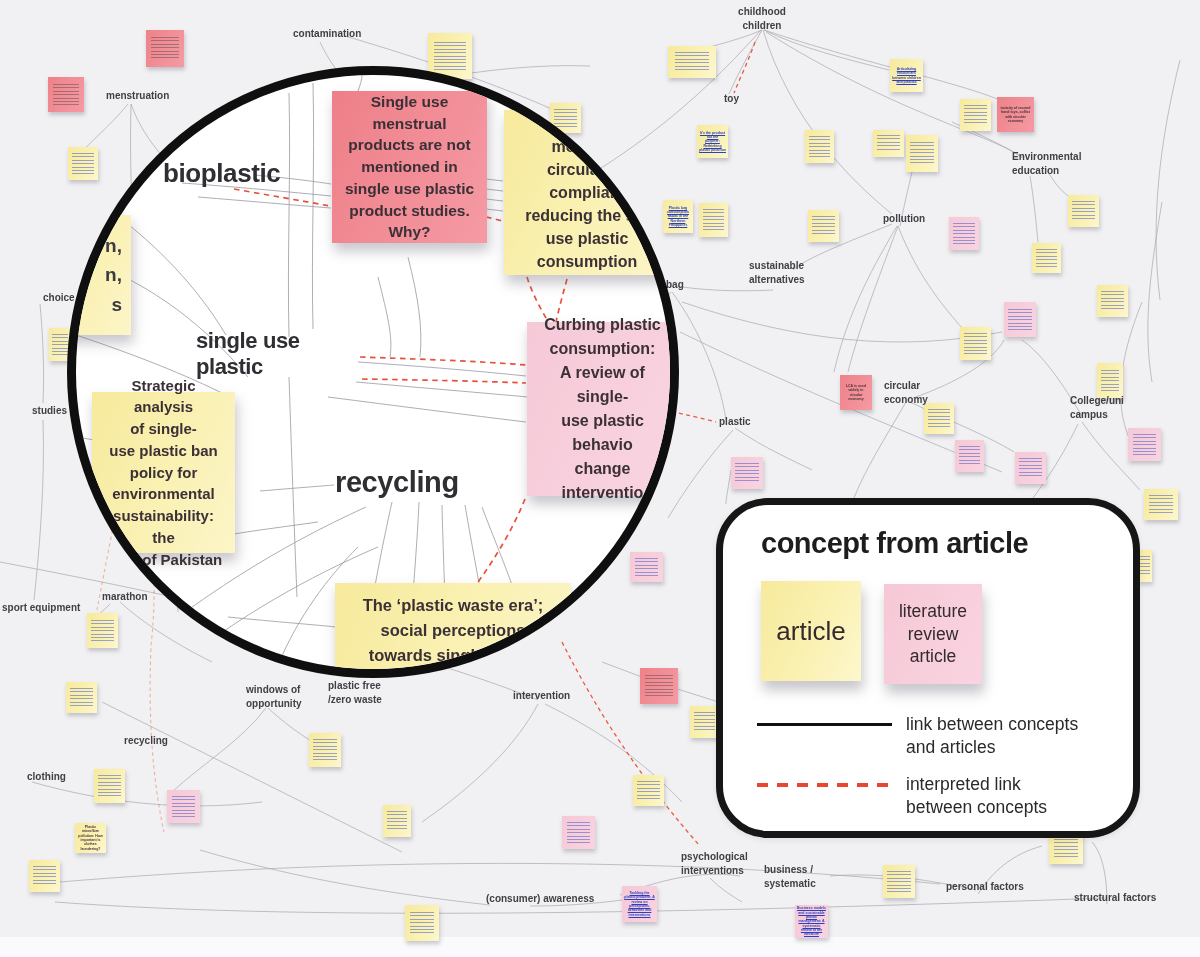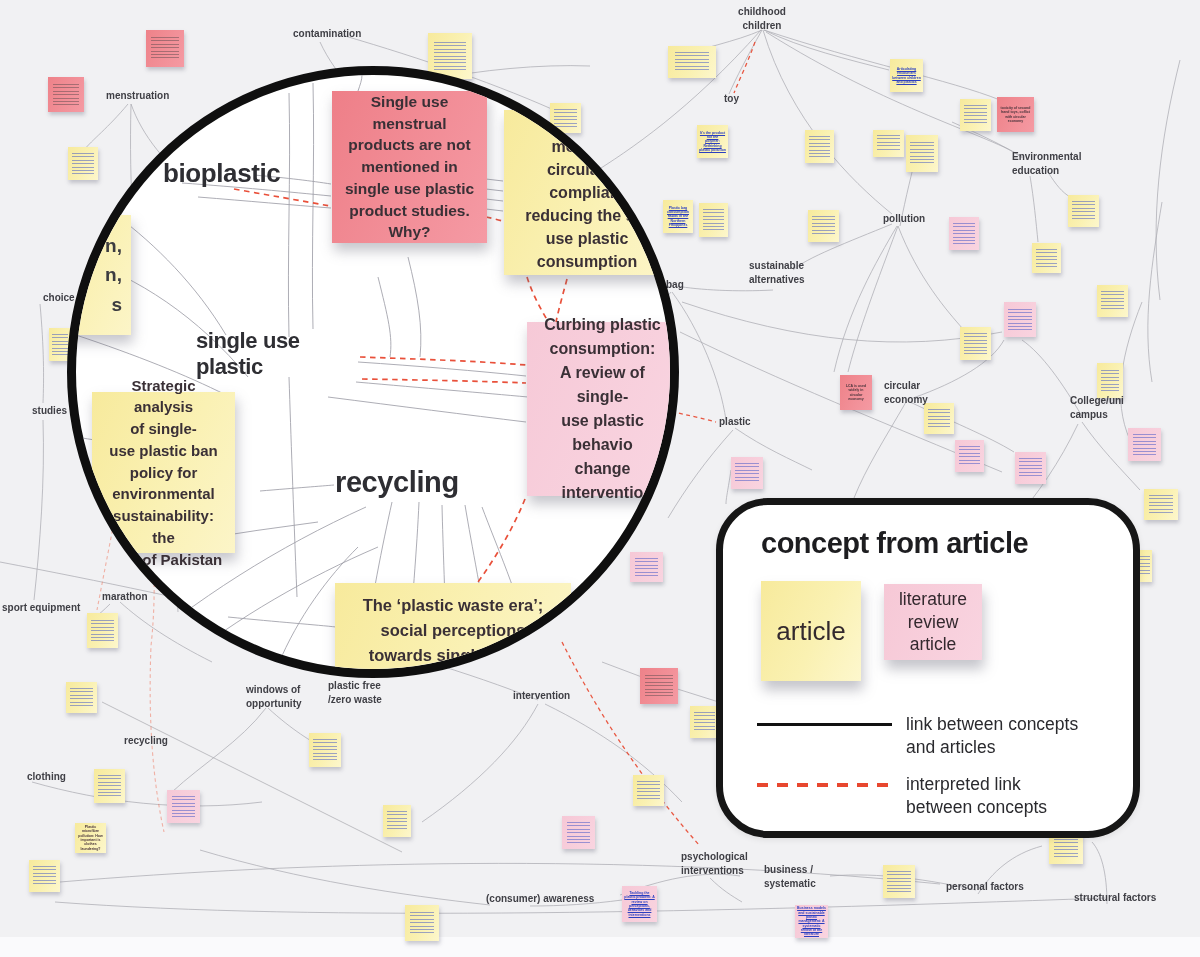--- a/index.html
+++ b/index.html
@@ -37,21 +37,21 @@
   .bn-y{background:linear-gradient(115deg,#f7ea9c,#faf1b4 55%,#fcf5c8);}
   .bn-p{background:linear-gradient(115deg,#f6c9d7,#f9d5e1);}
   .bn-r{background:linear-gradient(115deg,#ee7f88,#f59aa4);}
   .partialnote{justify-content:flex-end;align-items:center;text-align:right;font-size:19px;line-height:1.55;color:#3c3c40;}
 
   
   .legend{position:absolute;left:716px;top:498px;width:410px;height:326px;border:7px solid #161616;border-radius:52px;background:#fff;z-index:8;box-shadow:0 2px 6px rgba(0,0,0,.08);}
   .legend-title{position:absolute;left:38px;top:22px;font-size:29px;font-weight:800;color:#1d1d20;letter-spacing:-0.5px;}
   .lnote{position:absolute;box-shadow:2px 9px 12px rgba(110,110,125,.4);display:flex;align-items:center;justify-content:center;text-align:center;font-weight:400;color:#33292e;white-space:pre-line;}
   .lnote1{left:38px;top:76px;width:100px;height:100px;font-size:26px;}
-  .lnote2{left:161px;top:79px;width:98px;height:76px;font-size:17.5px;line-height:1.3;}
+  .lnote2{left:161px;top:79px;width:98px;height:100px;font-size:17.5px;line-height:1.3;}
   .lnote3{left:284px;top:76px;width:99px;height:101px;font-size:17px;line-height:1.3;font-weight:700;color:#3a2b31;}
   .lrow{position:absolute;left:34px;display:flex;align-items:flex-start;}
   .lrow .sample{width:135px;flex:0 0 135px;margin-top:10px;}
   .solidline{height:3px;background:#111;}
   .dashline{height:4px;background-image:repeating-linear-gradient(90deg,#e8472f 0 11px,transparent 11px 20px);}
   .lrow .llabel{margin-left:14px;font-size:17.5px;color:#2a2a2e;line-height:1.3;white-space:pre-line;}
 </style>
 </head>
 <body>
 

